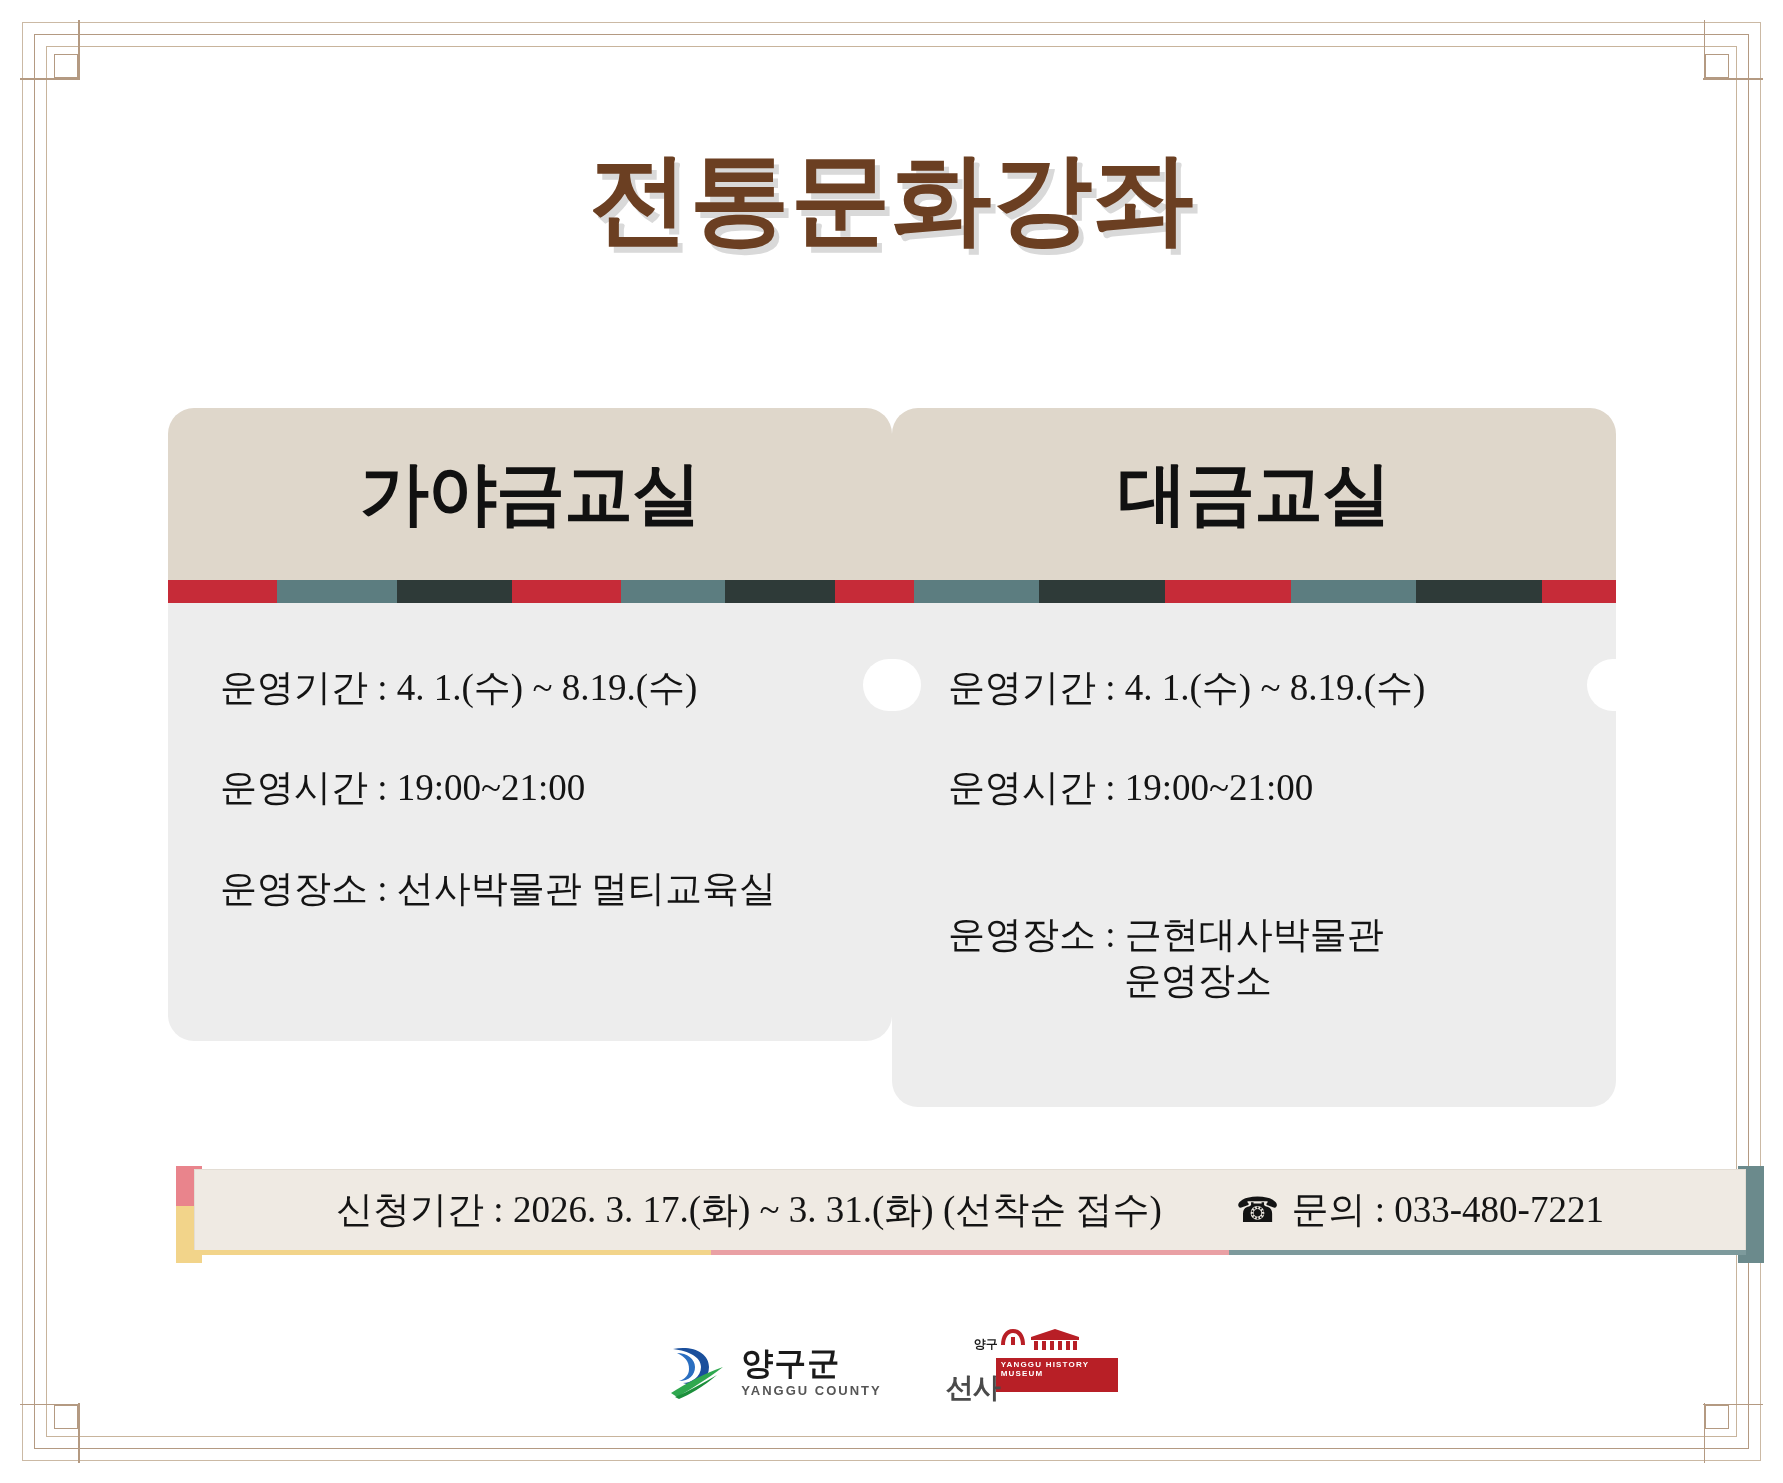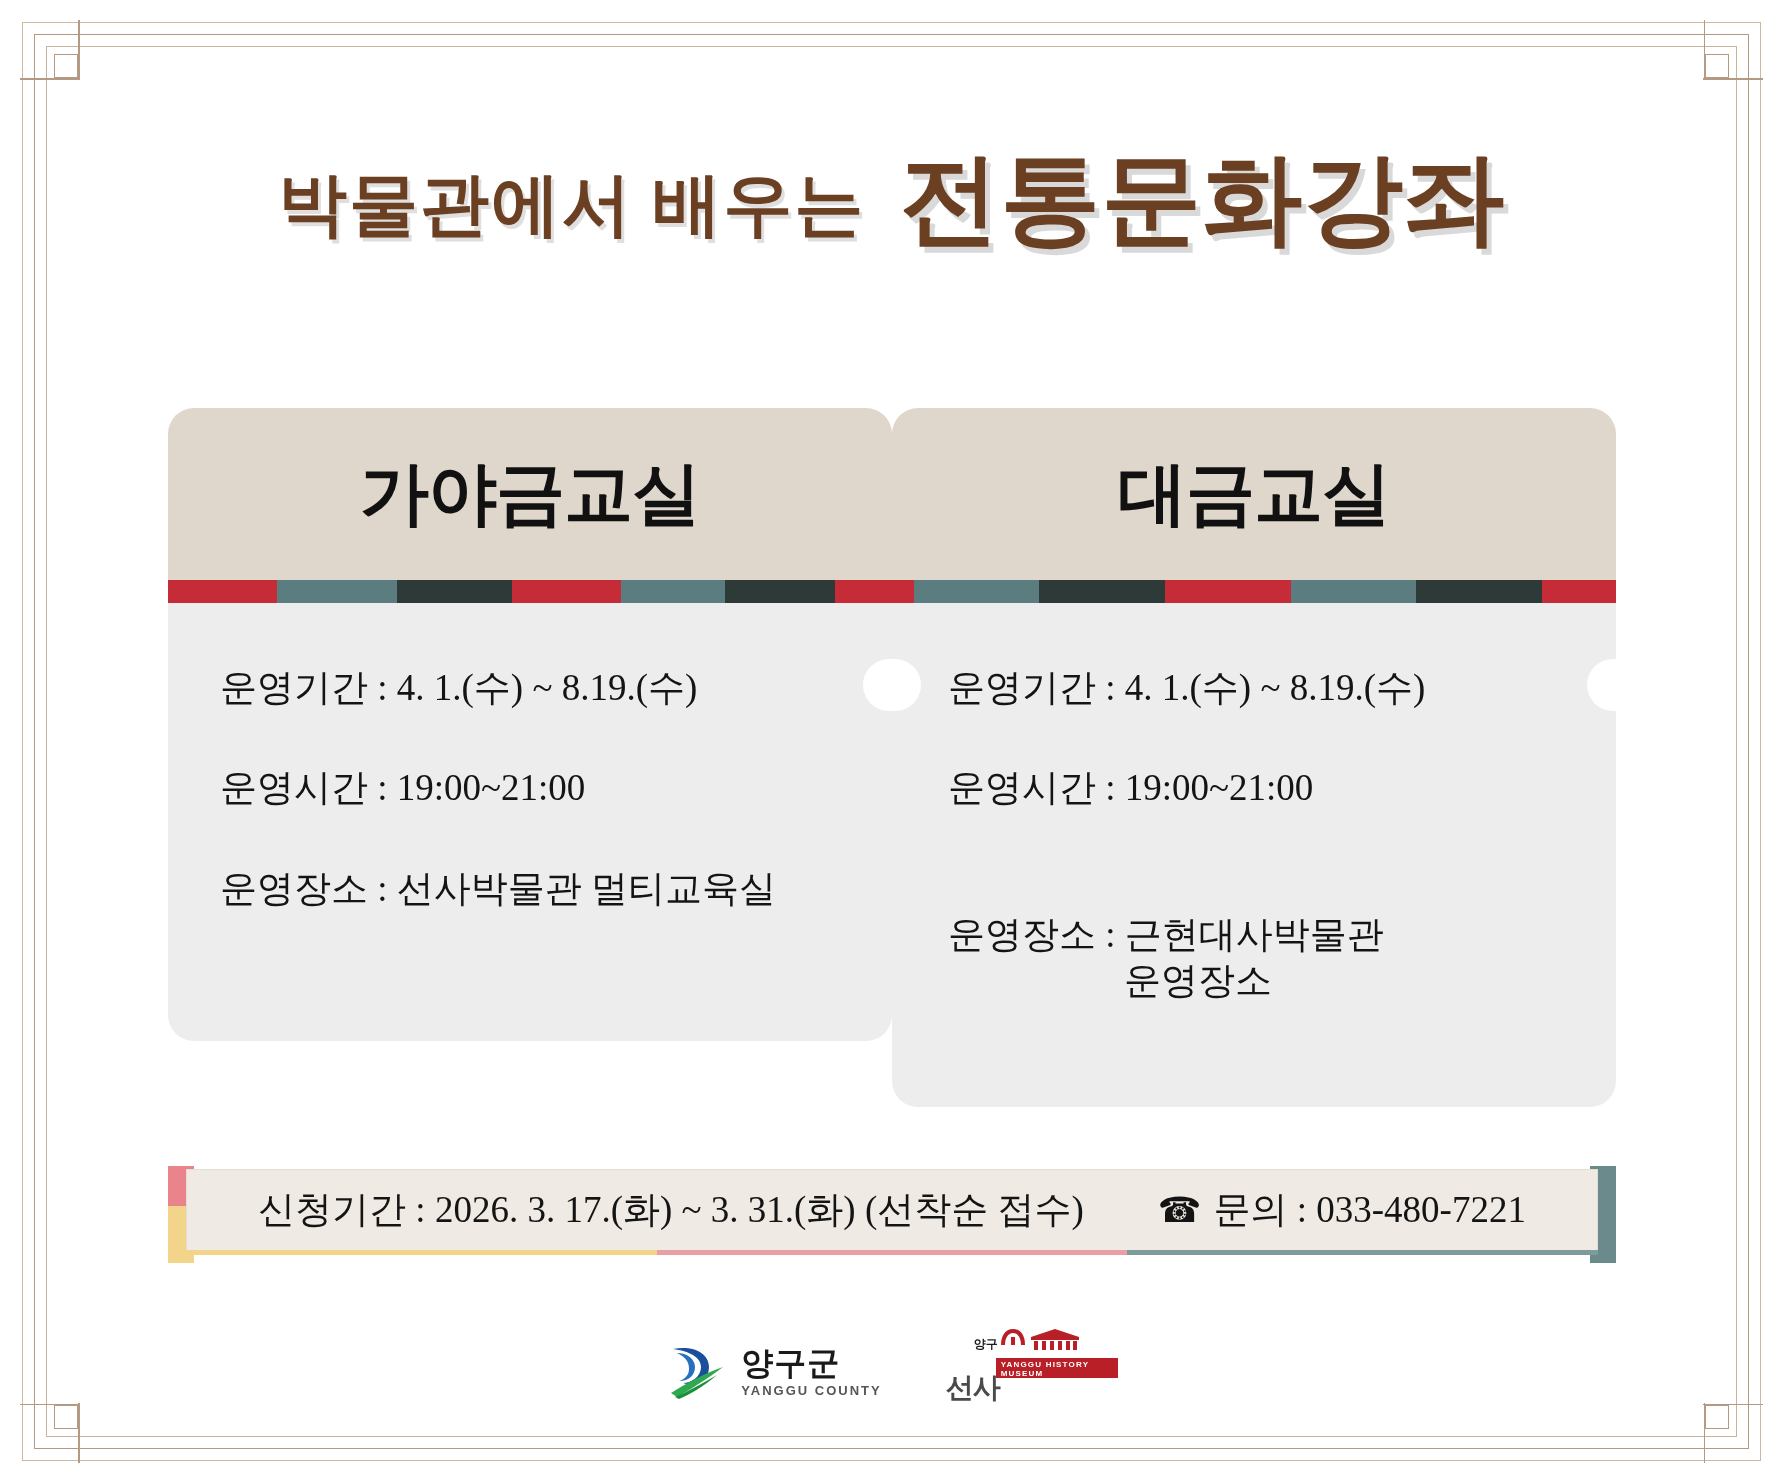--- a/index.html
+++ b/index.html
@@ -148,23 +148,23 @@
   .info-line:last-child { margin-bottom: 0; }
   .card-2 .info-line { padding-left: 56px; }
   .venue-second {
     display: block;
     padding-left: 176px;
   }
 
   
   .banner-wrap {
     position: absolute;
-    left: 168px;
+    left: 176px;
     top: 1166px;
-    width: 1448px;
+    width: 1588px;
     height: 97px;
   }
   .banner-edge-left {
     position: absolute;
     left: 0; top: 0;
     width: 26px; height: 100%;
     display: flex;
     flex-direction: column;
   }
   .banner-edge-left span { display: block; width: 100%; }
@@ -266,21 +266,21 @@
     color: #1a1a1a;
     margin-bottom: 2px;
   }
   .museum-banner {
     background: #b81f26;
     color: #ffffff;
     font-family: "Liberation Sans", "DejaVu Sans", sans-serif;
     font-size: 8px;
     font-weight: 700;
     letter-spacing: 1.2px;
-    padding: 2px 5px 0 5px;
+    padding: 2px 5px 14px 5px;
     position: relative;
     top: -1px;
   }
   .museum-icons {
     position: absolute;
     left: 62px; top: -4px;
     display: flex;
     align-items: flex-end;
     gap: 3px;
   }
@@ -317,21 +317,20 @@
 <div class="corner-tick tick-h" style="left:20px; top:78px;"></div>
 <div class="corner-tick tick-v" style="left:78px; top:20px;"></div>
 <div class="corner-tick tick-h" style="right:20px; top:78px;"></div>
 <div class="corner-tick tick-v" style="right:78px; top:20px;"></div>
 <div class="corner-tick tick-h" style="left:20px; bottom:78px;"></div>
 <div class="corner-tick tick-v" style="left:78px; bottom:20px;"></div>
 <div class="corner-tick tick-h" style="right:20px; bottom:78px;"></div>
 <div class="corner-tick tick-v" style="right:78px; bottom:20px;"></div>
 
 <div class="title-row">
-  <span class="title-small">박물관에서 배우는</span>
   <span class="title-big">전통문화강좌</span>
 </div>
 
 <div class="cards">
 
   <div class="card card-1">
     <div class="card-head">
       <span class="card-head-text">가야금교실</span>
     </div>
     <div class="stripe">

